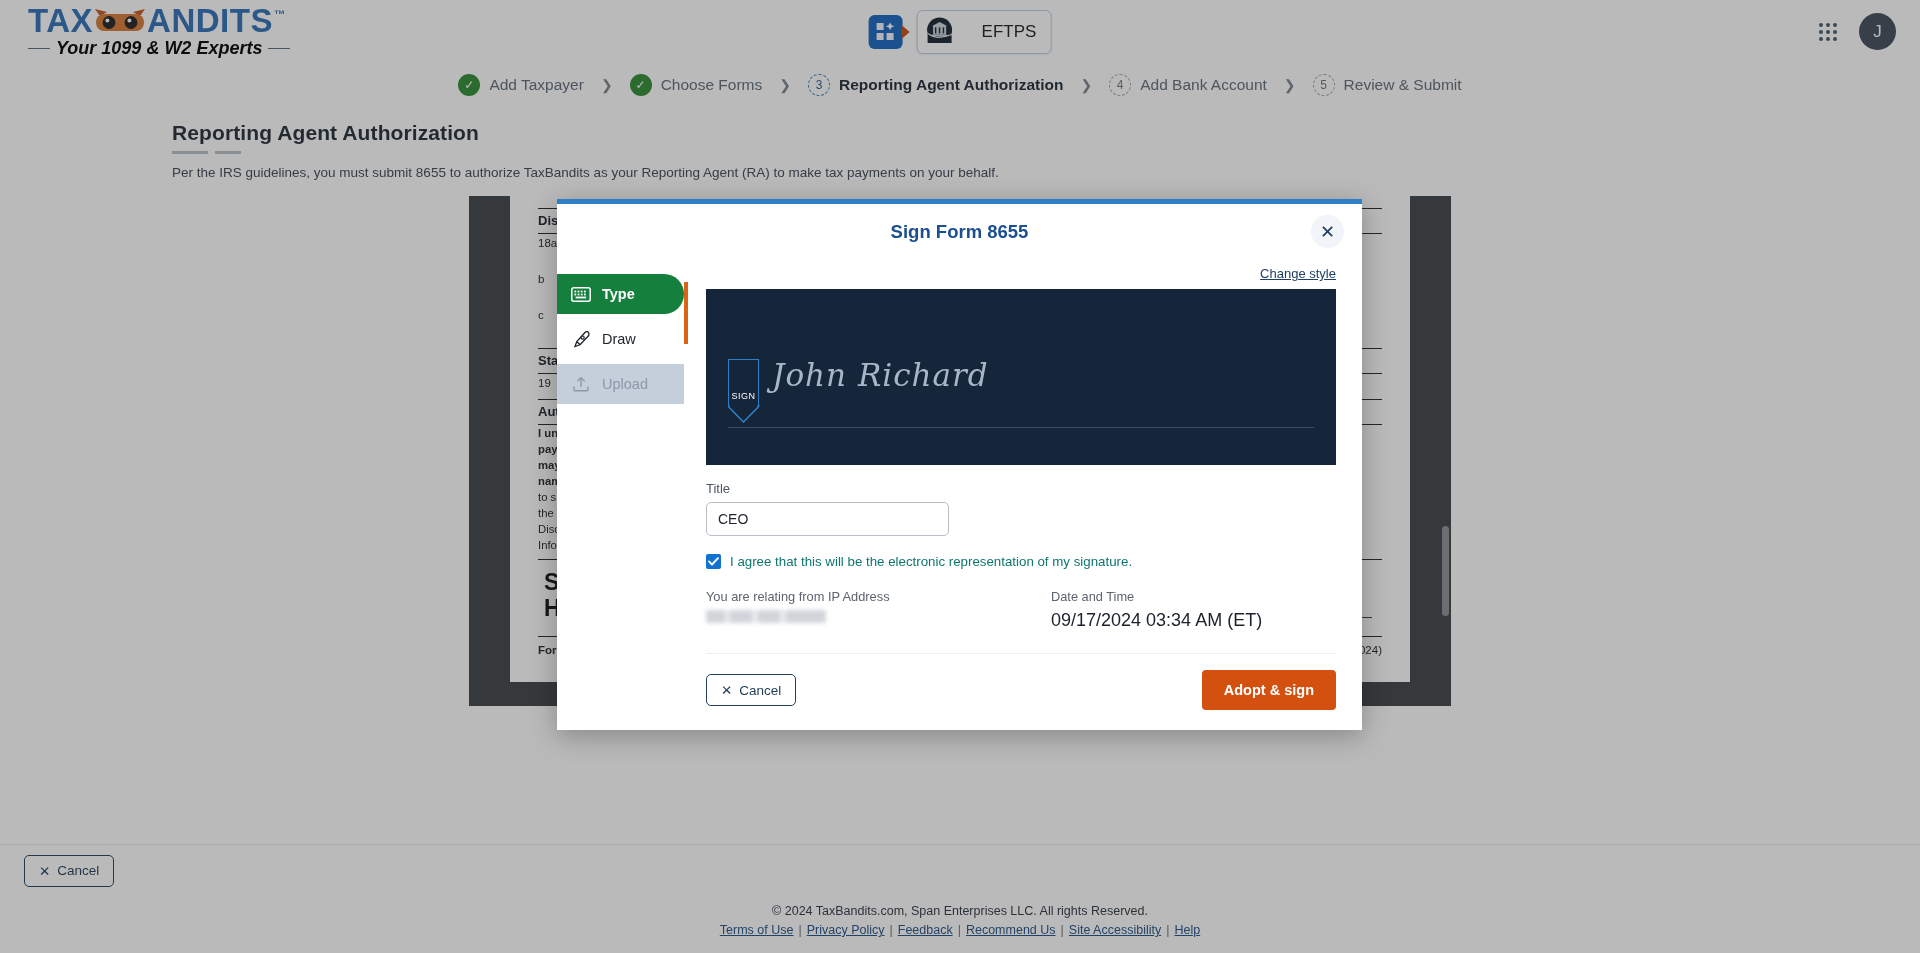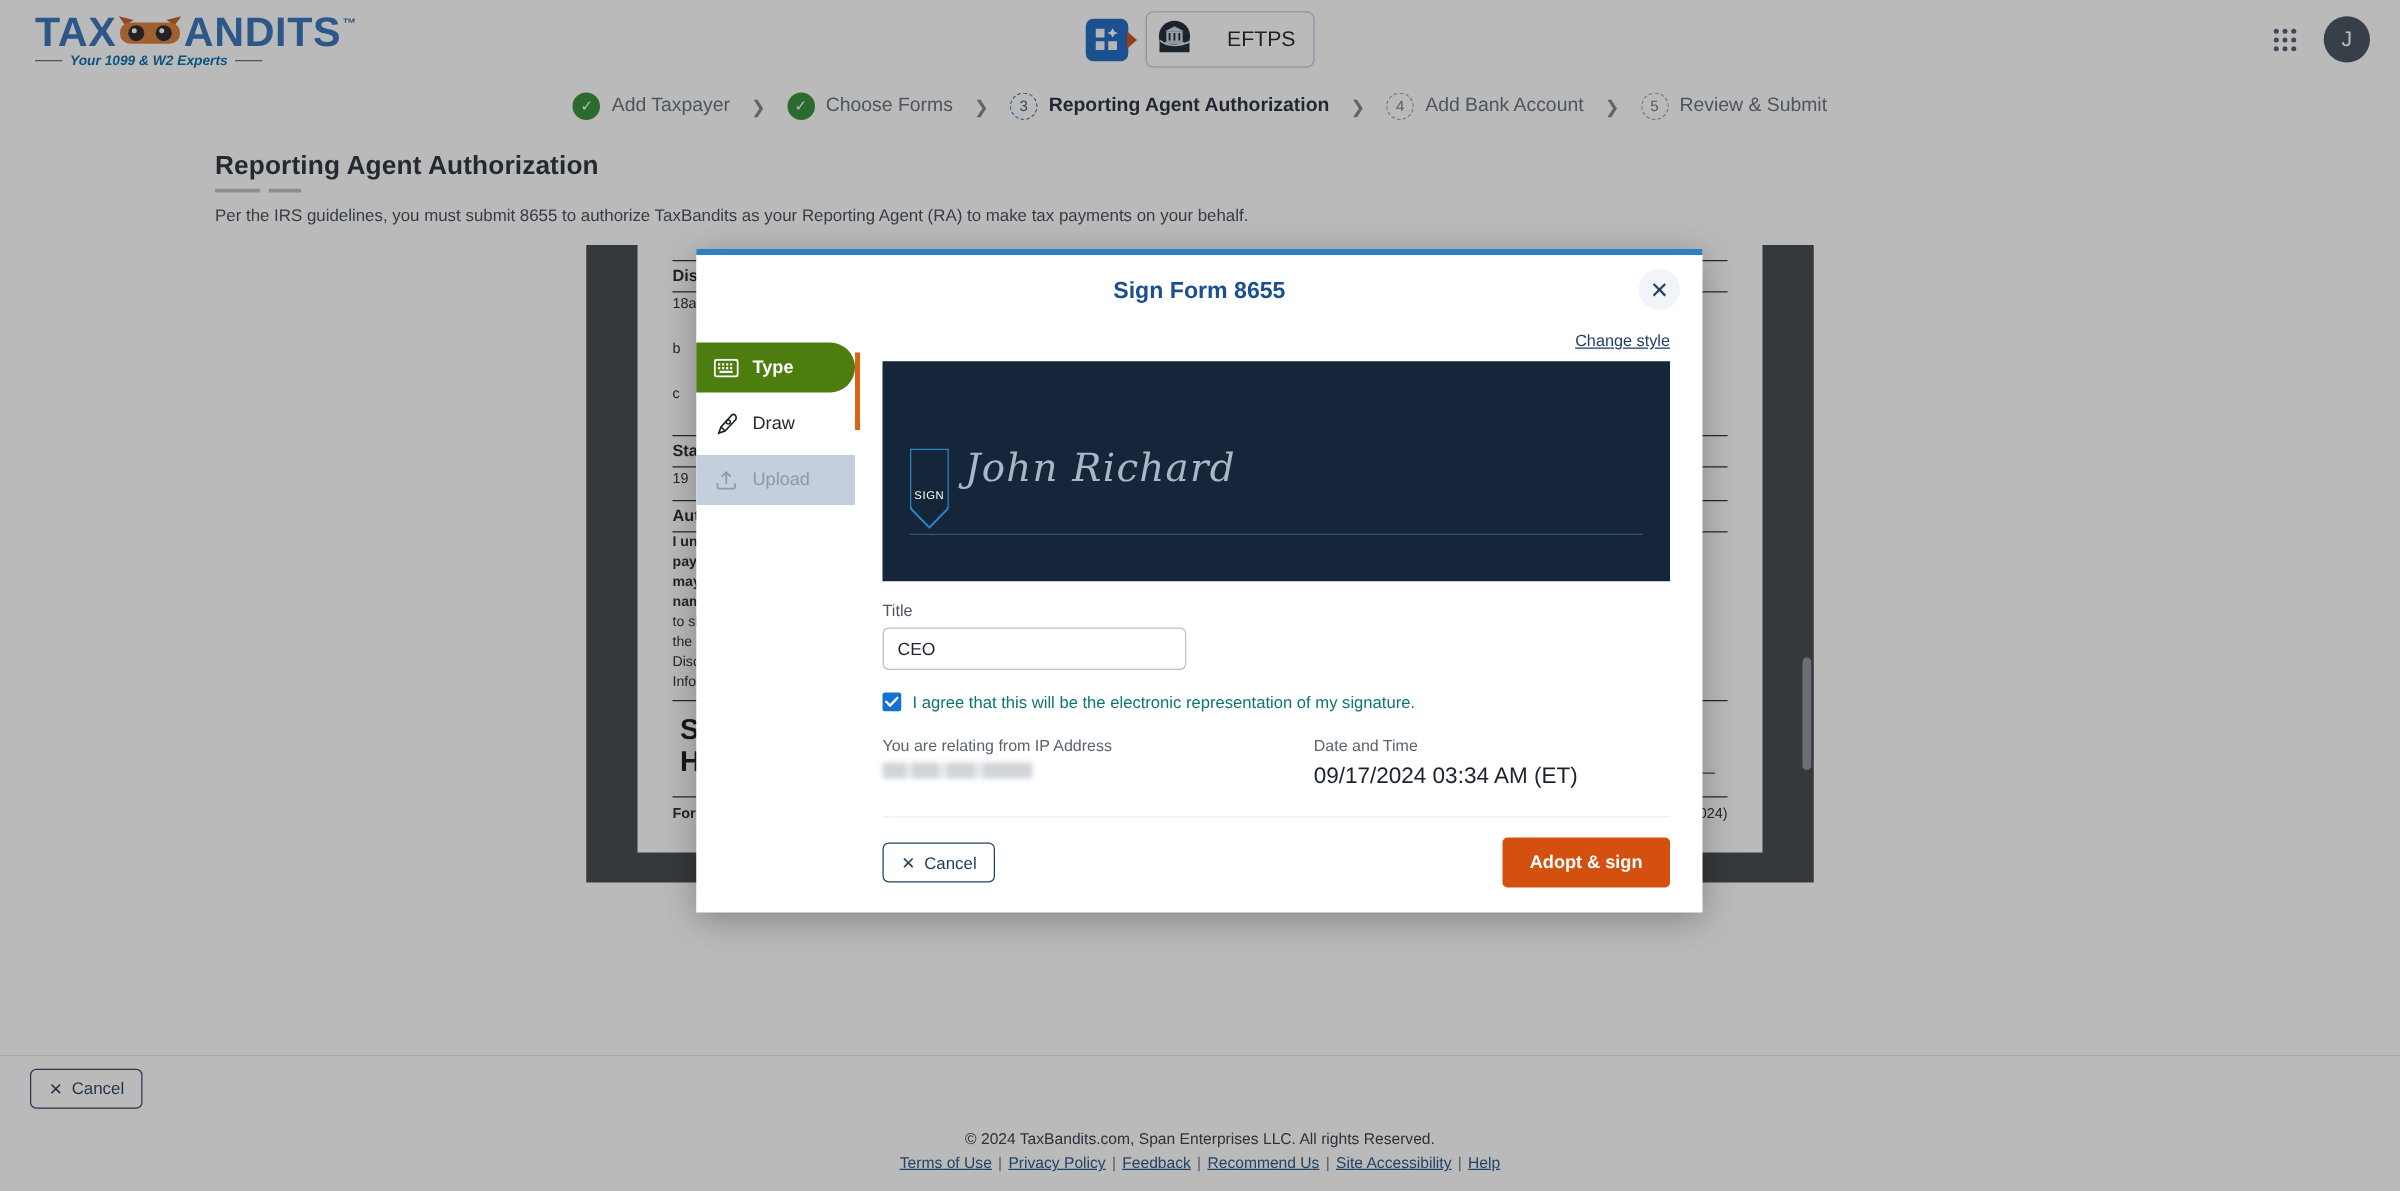--- a/index.html
+++ b/index.html
@@ -18,21 +18,21 @@
   .header {
     position: relative; height: 63px; background: #fff;
     display: flex; align-items: center; padding: 0 24px;
     z-index: 1;
   }
   .logo { display: flex; flex-direction: column; gap: 1px; margin-left: 4px; }
   .logo-row { display: flex; align-items: center; font-size: 33px; font-weight: 700; letter-spacing: .5px; color: #2d6fb5; line-height: 1; }
   .logo-tm { font-size: 11px; vertical-align: super; margin-left: 1px; margin-top: -12px; color: #2d6fb5; font-weight: 700; }
   .mask-icon { position: relative; width: 52px; height: 26px; margin: 0 1px; }
   .mask-icon svg { display: block; }
-  .logo-sub { display: flex; align-items: center; gap: 6px; font-size: 11px; font-style: italic; color: #0369a1; font-weight: 600; }
+  .logo-sub { display: flex; align-items: center; gap: 6px; font-size: 18px; font-style: italic; color: #000000; font-weight: 600; }
   .logo-sub .dash { display: inline-block; width: 22px; height: 1px; background: #5b6b7c; }
 
   .header-center { position: absolute; left: 50%; transform: translateX(-50%); display: flex; align-items: center; gap: 0; }
   .apps-blue {
     width: 34px; height: 34px; background: #1565c0; border-radius: 6px;
     display: flex; align-items: center; justify-content: center; position: relative;
   }
   .apps-blue::after {
     content: ""; position: absolute; right: -7px; top: 50%; transform: translateY(-50%);
     border-top: 7px solid transparent; border-bottom: 7px solid transparent; border-left: 8px solid #c64a11;
@@ -153,21 +153,21 @@
     position: absolute; right: 18px; top: 11px; width: 33px; height: 33px; border-radius: 50%;
     background: #f1f4f8; border: none; cursor: pointer; color: #24405e; font-size: 18px;
     display: flex; align-items: center; justify-content: center;
   }
   .modal-body { display: flex; padding: 0 0 0 0; }
   .tabs-col { width: 127px; flex: none; padding-top: 18px; }
   .tab {
     display: flex; align-items: center; gap: 11px; padding: 10px 14px; margin: 0 0 5px 0;
     font-size: 14.5px; cursor: pointer; border-radius: 0 22px 22px 0; color: #20262d;
   }
-  .tab.active { background: #4d7c0f; color: #fff; font-weight: 700; }
+  .tab.active { background: #15803d; color: #fff; font-weight: 700; }
   .tab.disabled { background: #c5cfdb; color: #8d99a7; cursor: not-allowed; border-radius: 0; }
   .tab-icon { width: 20px; height: 20px; flex: none; display: flex; align-items: center; justify-content: center; }
   .content-col { flex: 1; padding: 8px 26px 20px 22px; position: relative; }
   .orange-rail {
     position: absolute; left: 0; top: 26px; width: 4px; height: 62px; background: #d96316;
   }
   .change-style { text-align: right; }
   .change-style a { font-size: 13px; color: #1f3f66; text-decoration: underline; cursor: pointer; }
   .sig-pad {
     margin-top: 7px; height: 176px; background: #15263a; position: relative; overflow: hidden;

